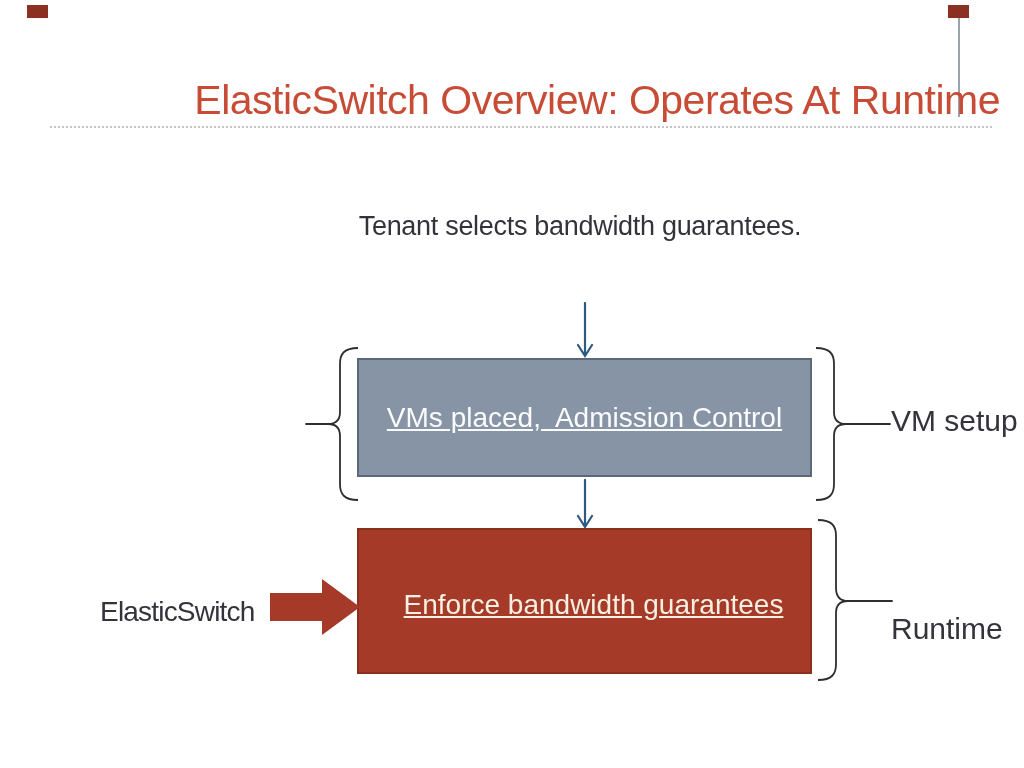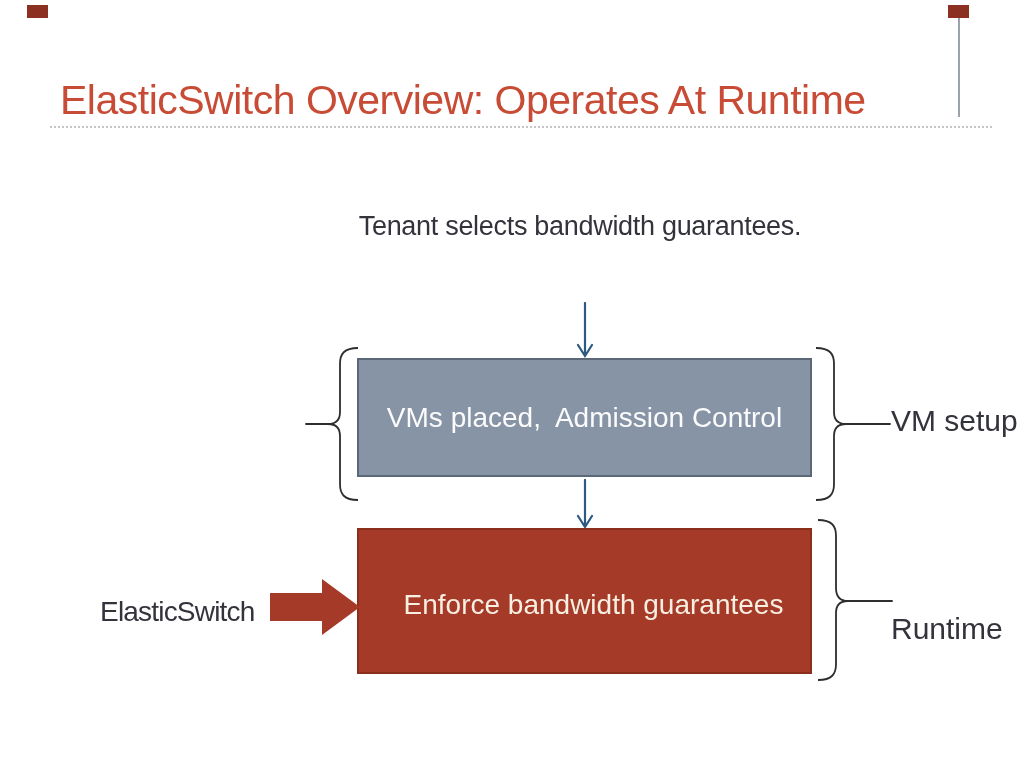--- a/index.html
+++ b/index.html
@@ -13,20 +13,21 @@
   .corner-square{width:21px;height:13px;background:#8C3122;}
   #corner-square-left{left:27px;top:5px;}
   #corner-square-right{left:948px;top:5px;}
   #corner-vline{left:958px;top:18px;width:2px;height:99px;background:#9AA2AC;}
 
   
   #title{
     left:60px;top:78px;width:940px;
     font-size:41px;letter-spacing:-0.5px;color:#C84B35;line-height:1.1;
     white-space:nowrap;
+    text-align:right;
   }
   #title-rule{
     left:50px;top:126px;width:942px;height:0;
     border-top:2px dotted #C4C4C4;
   }
 
   
   #intro{
     left:280px;top:206px;width:600px;text-align:center;
     font-size:27px;letter-spacing:-0.3px;color:#33333C;line-height:40px;
@@ -42,21 +43,21 @@
     display:flex;flex-direction:column;justify-content:center;align-items:center;
     color:#FBFBFC;font-size:28px;line-height:38px;text-align:center;
   }
   #runtime-box{
     left:357px;top:528px;width:455px;height:146px;box-sizing:border-box;
     background:#A63A28;border:2px solid #8B2F1D;
     display:flex;flex-direction:column;justify-content:center;align-items:center;
     padding-top:7px;
     color:#F6EFE2;font-size:28px;line-height:42px;text-align:center;padding-left:18px;
   }
-  .box-line{white-space:pre-wrap;}
+  .box-line{white-space:pre-wrap;text-decoration:underline;}
 
   
   #references{
     left:46px;top:377px;color:#8C95A6;line-height:38px;white-space:nowrap;
   }
   .ref-name{font-size:27px;}
   .ref-venue{font-size:21px;}
 
   
   .brace path{stroke:#2E2E2E;stroke-width:1.8;fill:none;stroke-linecap:round;}

